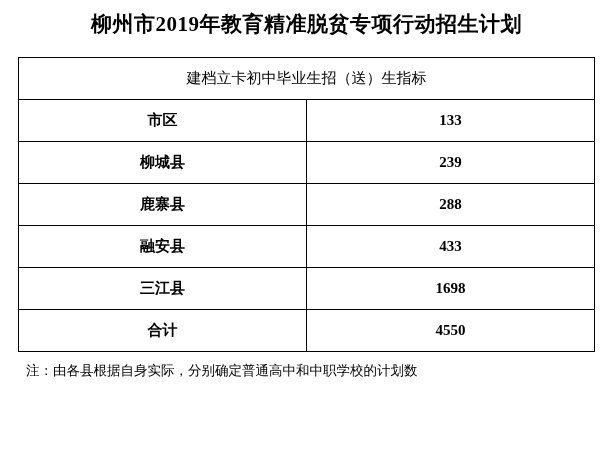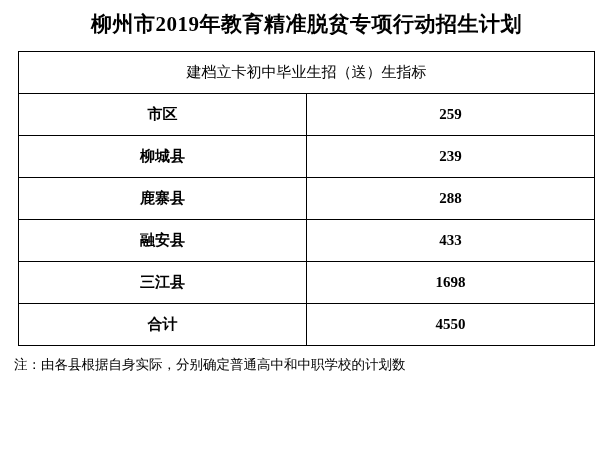--- a/index.html
+++ b/index.html
@@ -24,21 +24,21 @@
     text-align: center;
     font-size: 21px;
     font-weight: bold;
     letter-spacing: 0.5px;
     padding: 12px 0 14px 0;
     line-height: 1.2;
   }
   table.plan-table {
     border-collapse: collapse;
     width: 577px;
-    margin: 0 auto;
+    margin: 6px auto;
     table-layout: fixed;
   }
   table.plan-table td {
     border: 1px solid #000000;
     text-align: center;
     vertical-align: middle;
     font-size: 15px;
     height: 41px;
     padding: 0;
   }
@@ -53,40 +53,40 @@
   }
   td.value-cell {
     font-weight: bold;
     font-size: 15.5px;
   }
   tr.total-row td.region-cell,
   tr.total-row td.value-cell {
     font-weight: bold;
   }
   .note {
-    margin: 10px 0 0 14px;
+    margin: 10px 0 0 26px;
     font-size: 13.5px;
     line-height: 1.4;
   }
 </style>
 </head>
 <body>
 
 <div class="page">
 
   <div class="doc-title">柳州市2019年教育精准脱贫专项行动招生计划</div>
 
   <table class="plan-table">
     <tbody>
       <tr>
         <td class="header-cell" colspan="2">建档立卡初中毕业生招（送）生指标</td>
       </tr>
       <tr>
         <td class="region-cell">市区</td>
-        <td class="value-cell">259</td>
+        <td class="value-cell">133</td>
       </tr>
       <tr>
         <td class="region-cell">柳城县</td>
         <td class="value-cell">239</td>
       </tr>
       <tr>
         <td class="region-cell">鹿寨县</td>
         <td class="value-cell">288</td>
       </tr>
       <tr>

